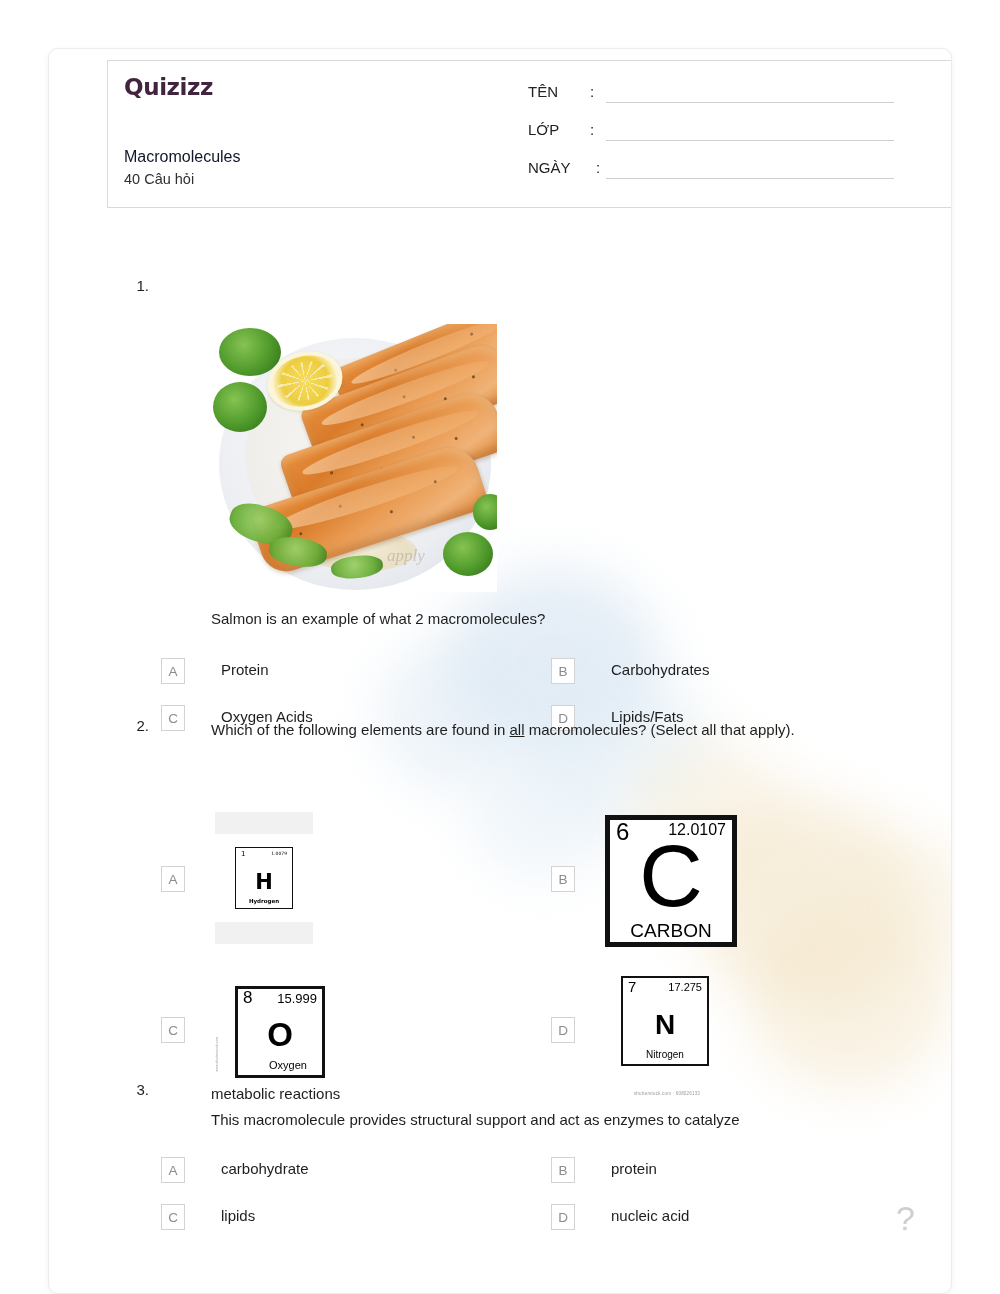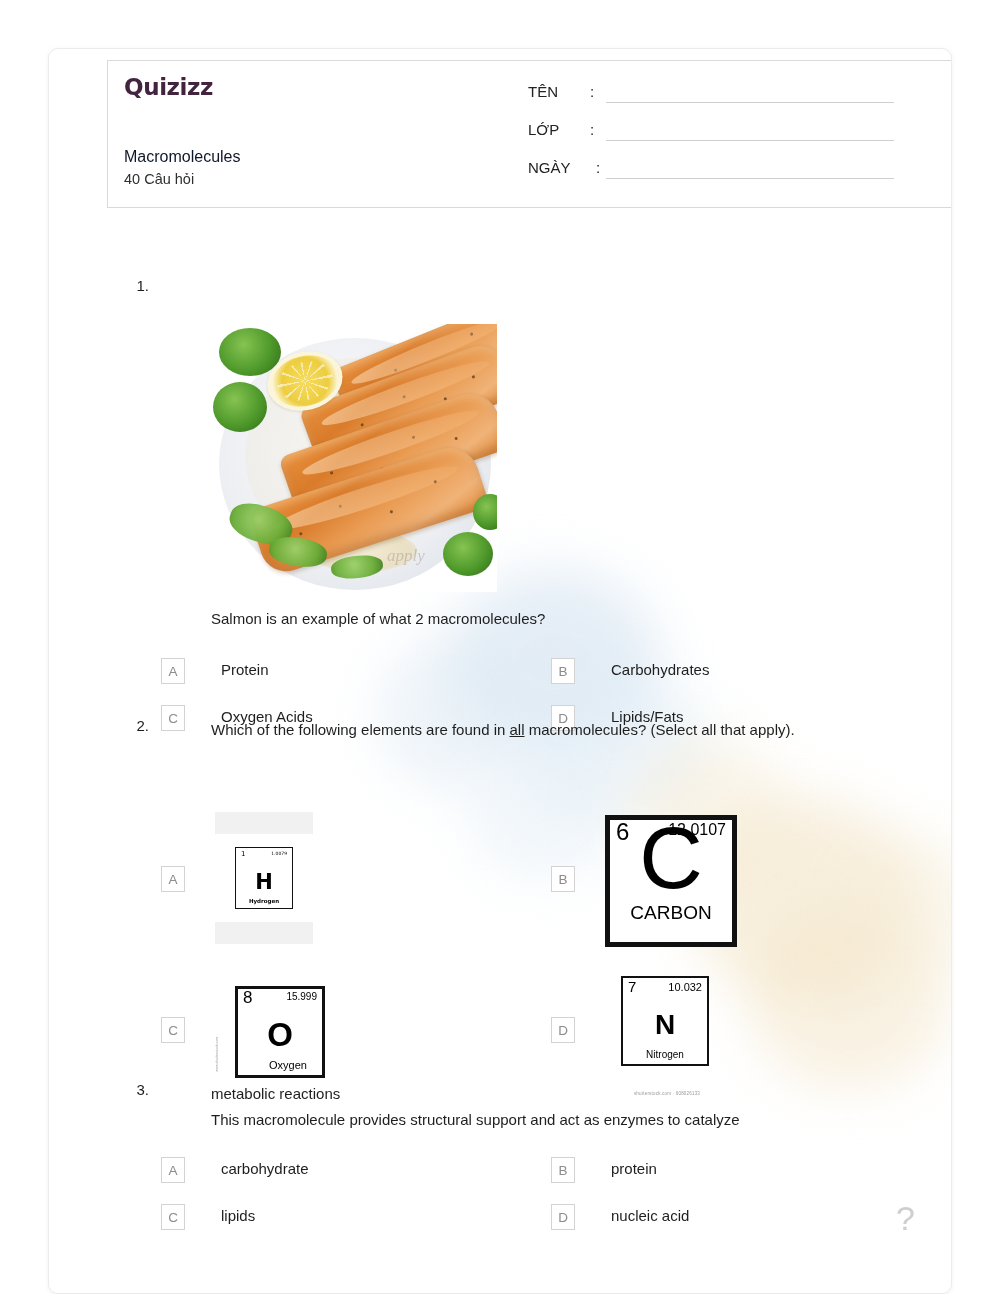--- a/index.html
+++ b/index.html
@@ -198,27 +198,27 @@
   .h-band { position: absolute; background: #f1f1f1; }
   .hb1 { left: 166px; top: 763px; width: 98px; height: 22px; }
   .hb2 { left: 166px; top: 873px; width: 98px; height: 22px; }
 
   
   .tile-c { left: 556px; top: 766px; width: 132px; height: 132px; border-width: 5px;
             font-family: "Liberation Sans", sans-serif; }
   .tile-c .t-num { font-size: 24px; top: -2px; left: 6px; }
   .tile-c .t-mass { font-size: 16px; top: 1px; right: 6px; }
   .tile-c .t-sym { font-size: 88px; margin-top: -16px; font-weight: normal; }
-  .tile-c .t-name { font-size: 19px; padding-bottom: 18px; }
+  .tile-c .t-name { font-size: 19px; padding-bottom: 0; }
 
   
   .tile-o { left: 186px; top: 937px; width: 90px; height: 92px; border-width: 3px;
             font-family: "Liberation Sans", sans-serif; }
   .tile-o .t-num { font-size: 17px; top: -1px; }
-  .tile-o .t-mass { font-size: 10px; top: 2px; }
+  .tile-o .t-mass { font-size: 13px; top: 2px; }
   .tile-o .t-sym { font-size: 33px; margin-top: -4px; }
   .tile-o .t-name { font-size: 11px; margin-left: 16px; }
   .o-credit {
     position: absolute; left: 166px; top: 988px; width: 10px;
     font-size: 3.5px; color: #9a9a9a; writing-mode: vertical-rl; transform: rotate(180deg);
   }
 
   
   .tile-n { left: 572px; top: 927px; width: 88px; height: 90px; border-width: 2.5px;
             font-family: "Liberation Sans", sans-serif; }
@@ -377,21 +377,21 @@
         <div class="t-name">Oxygen</div>
       </div>
       <div class="o-credit">www.shutterstock.com</div>
 
       <div class="opt" style="left: 502px; top: 968px;">
         <span class="opt-box">D</span>
       </div>
       <div class="tile tile-n">
         <div class="t-top">
           <span class="t-num">7</span>
-          <span class="t-mass">10.032</span>
+          <span class="t-mass">17.275</span>
         </div>
         <div class="t-sym">N</div>
         <div class="t-name">Nitrogen</div>
       </div>
       <div class="n-credit">shutterstock.com · 608026133</div>
     </div>
 
     <div class="q-block">
       <div class="q-num" style="left: 70px; top: 1032px;">3.</div>
       <div class="q-text" style="left: 162px; top: 1032px; width: 700px;">

